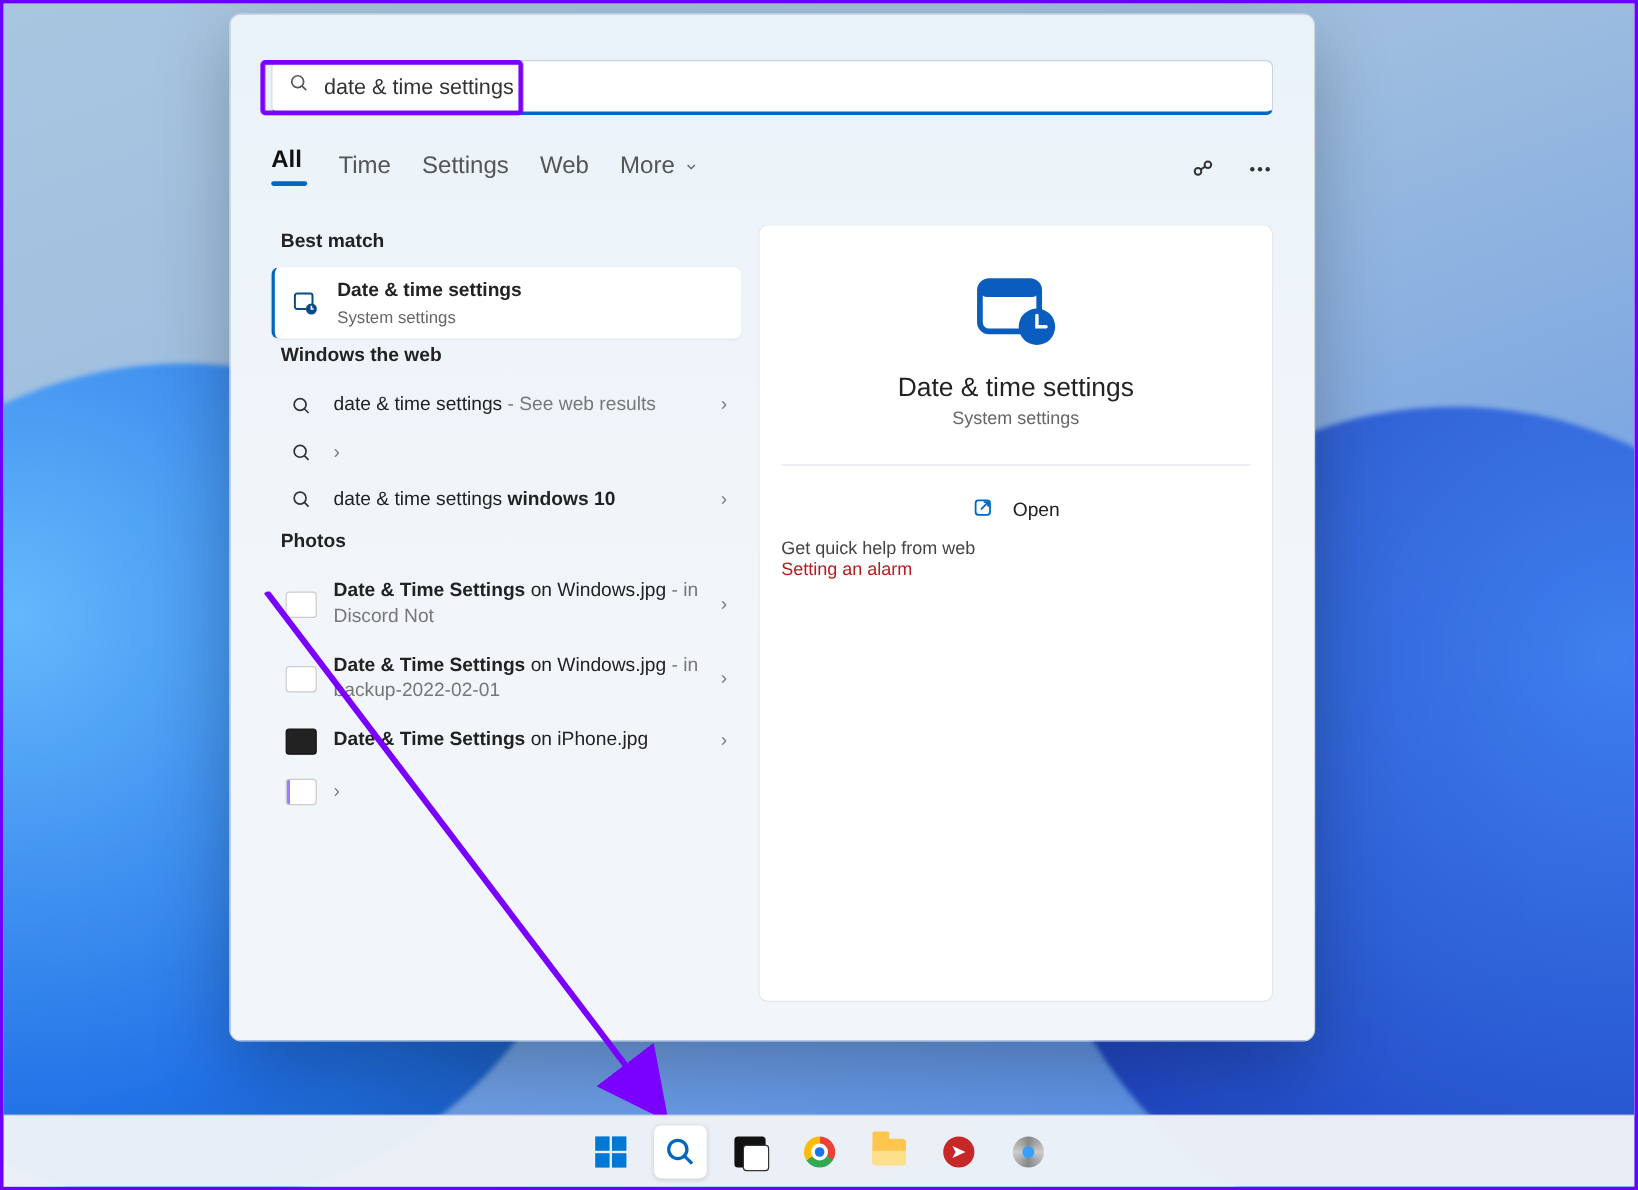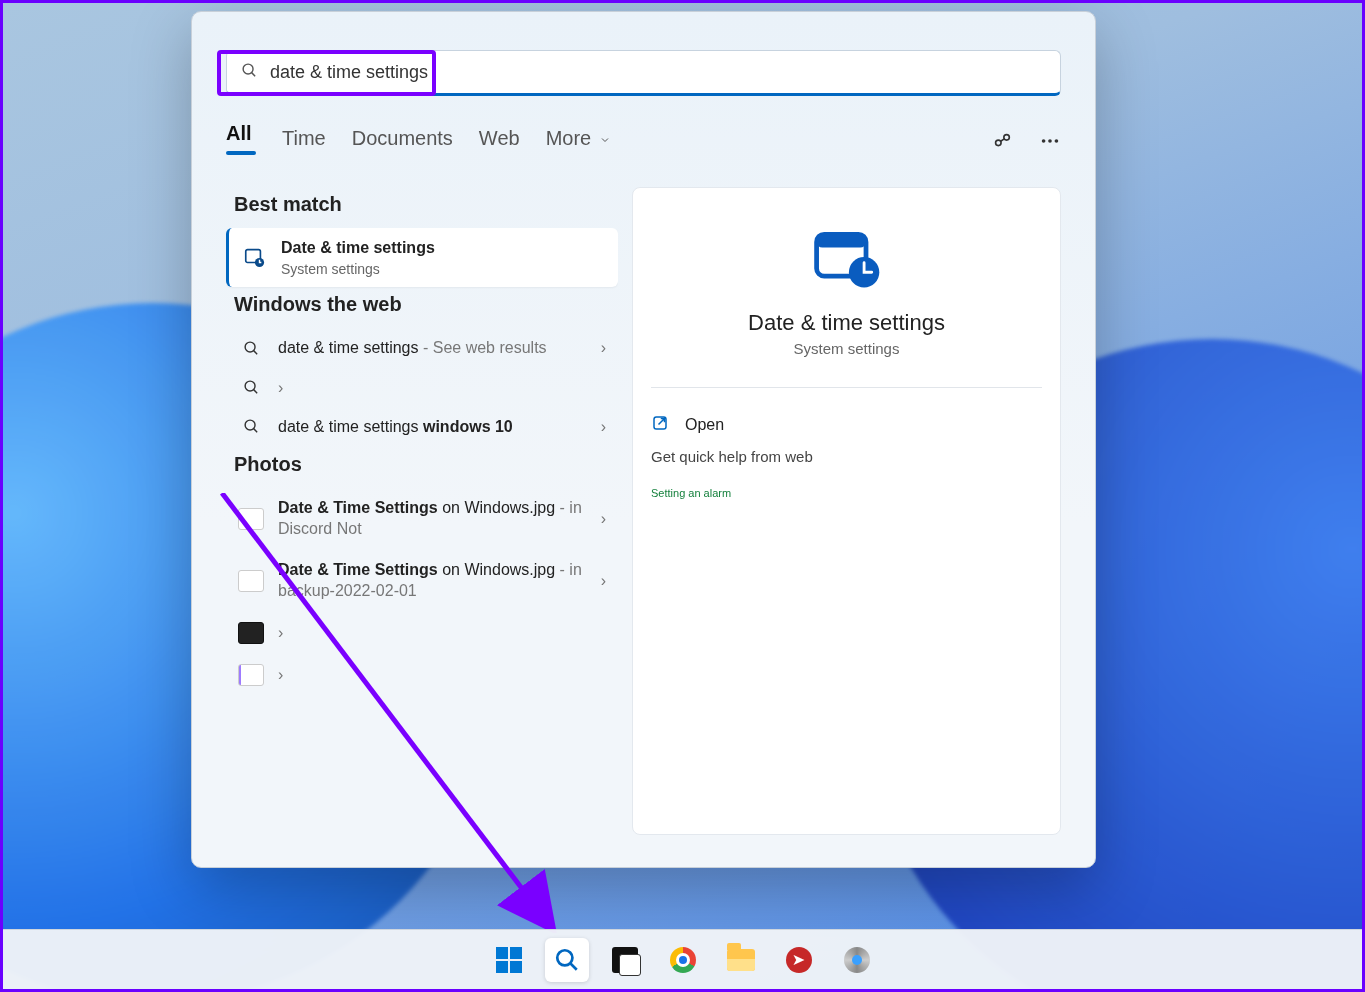--- a/index.html
+++ b/index.html
@@ -72,21 +72,21 @@
   .tab.active::after {
     content:""; display:block; height:4px; width:30px; background:#0067c0;
     border-radius:3px; margin-top:6px;
   }
   .tabs-right { margin-left:auto; display:flex; gap:26px; align-items:center; color:#333; }
 
   .cols { display:flex; flex:1; margin-top:22px; gap:14px; overflow:hidden; }
   .left-col { width: 392px; display:flex; flex-direction:column; overflow-y:auto; }
   .right-col { flex:1; background:#fff; border:1px solid #e3e8ee; border-radius:8px; padding:30px 18px; }
 
-  .section-title { font-weight:600; color:#222; font-size:20px; margin:6px 8px 12px; }
+  .section-title { font-weight:600; color:#222; font-size:16px; margin:6px 8px 12px; }
   .result-item {
     display:flex; align-items:center;
     padding: 10px 12px;
     border-radius:6px; cursor:pointer;
     gap:14px;
   }
   .result-item.selected { background:#fff; border-left:3px solid #0067c0; box-shadow:0 1px 2px rgba(0,0,0,.05); }
   .result-item .ri-icon { width:26px; display:flex; justify-content:center; color:#333; }
   .result-item .ri-body { flex:1; min-width:0; }
   .ri-body .line1 { font-size:16px; color:#222; line-height:1.3; }
@@ -95,23 +95,23 @@
   .ri-chev { color:#777; }
   .thumb { width:26px; height:22px; background:#fff; border:1px solid #ccc; border-radius:3px; display:flex; justify-content:center; align-items:center; font-size:8px; }
   .thumb.dark { background:#222; border-color:#111; }
   .thumb.l { background:linear-gradient(90deg,#9e7bff 10%,#fff 10%); }
 
   
   .preview-icon { width:76px; height:62px; margin:10px auto 20px; display:block; }
   .preview-title { font-size:22px; text-align:center; color:#222; margin-bottom:4px; }
   .preview-sub { text-align:center; color:#666; font-size:15px; }
   .hr { height:1px; background:#e1e5ea; margin:30px 0 22px; }
-  .action-row { display:flex; align-items:center; gap:16px; font-size:16px; color:#222; cursor:pointer; padding:4px 0; }
+  .action-row { display:flex; align-items:center; gap:16px; font-size:16px; color:#222; cursor:pointer; padding:4px 0;justify-content:center; }
   .help-title { margin-top:8px; color:#444; font-size:15px; }
-  .help-link { margin-top:22px; color:#15803d; font-size:11px; cursor:pointer; }
+  .help-link { color:#b91c1c; font-size:15px; cursor:pointer; }
 
   
   .arrow-svg { position:absolute; left:214px; top:490px; width:340px; height:440px; pointer-events:none; }
 
   
   .taskbar {
     position:absolute; left:0; right:0; bottom:0;
     height:60px; background:rgba(240,244,248,.96);
     border-top:1px solid #cfd6de;
     display:flex; justify-content:center; align-items:center; gap:14px;
@@ -151,21 +151,21 @@
             <circle cx="10" cy="10" r="7"></circle>
             <line x1="20" y1="20" x2="15" y2="15"></line>
           </svg>
       </span>
       <input class="search-input" autofocus="" value="date &amp; time settings" style="">
     </div>
 
     <div class="tabs">
       <div class="tab active">All</div>
       <div class="tab">Time</div>
-      <div class="tab">Documents</div>
+      <div class="tab">Settings</div>
       <div class="tab">Web</div>
       <div class="tab"><span>More</span>
         <svg style="vertical-align:middle;margin-left:2px;" width="12" height="12" viewBox="0 0 24 24" fill="none" stroke="currentColor" stroke-width="2">
             <polyline points="6 9 12 15 18 9"></polyline>
           </svg>
       </div>
       <div class="tabs-right">
         <span>
           <svg width="22" height="22" viewBox="0 0 24 24" fill="none" stroke="currentColor" stroke-width="1.8">
               <circle cx="8" cy="14" r="3"></circle>
@@ -248,20 +248,23 @@
         </div>
         <div class="result-item">
           <span class="thumb"></span>
           <div class="ri-body">
               <div class="line1"><b>Date &amp; Time Settings</b><span> on Windows.jpg</span><span style="color:#777"> - in backup-2022-02-01</span></div>
             </div>
           <span class="ri-chev">›</span>
         </div>
         <div class="result-item">
           <span class="thumb dark"></span>
+          <div class="ri-body">
+              <div class="line1"><b>Date &amp; Time Settings</b><span> on iPhone.jpg</span></div>
+            </div>
           <span class="ri-chev">›</span>
         </div>
         <div class="result-item">
           <span class="thumb l"></span>
           <span class="ri-chev">›</span>
         </div>
       </div>
 
       <div class="right-col">
         <svg class="preview-icon" viewBox="0 0 80 64">

